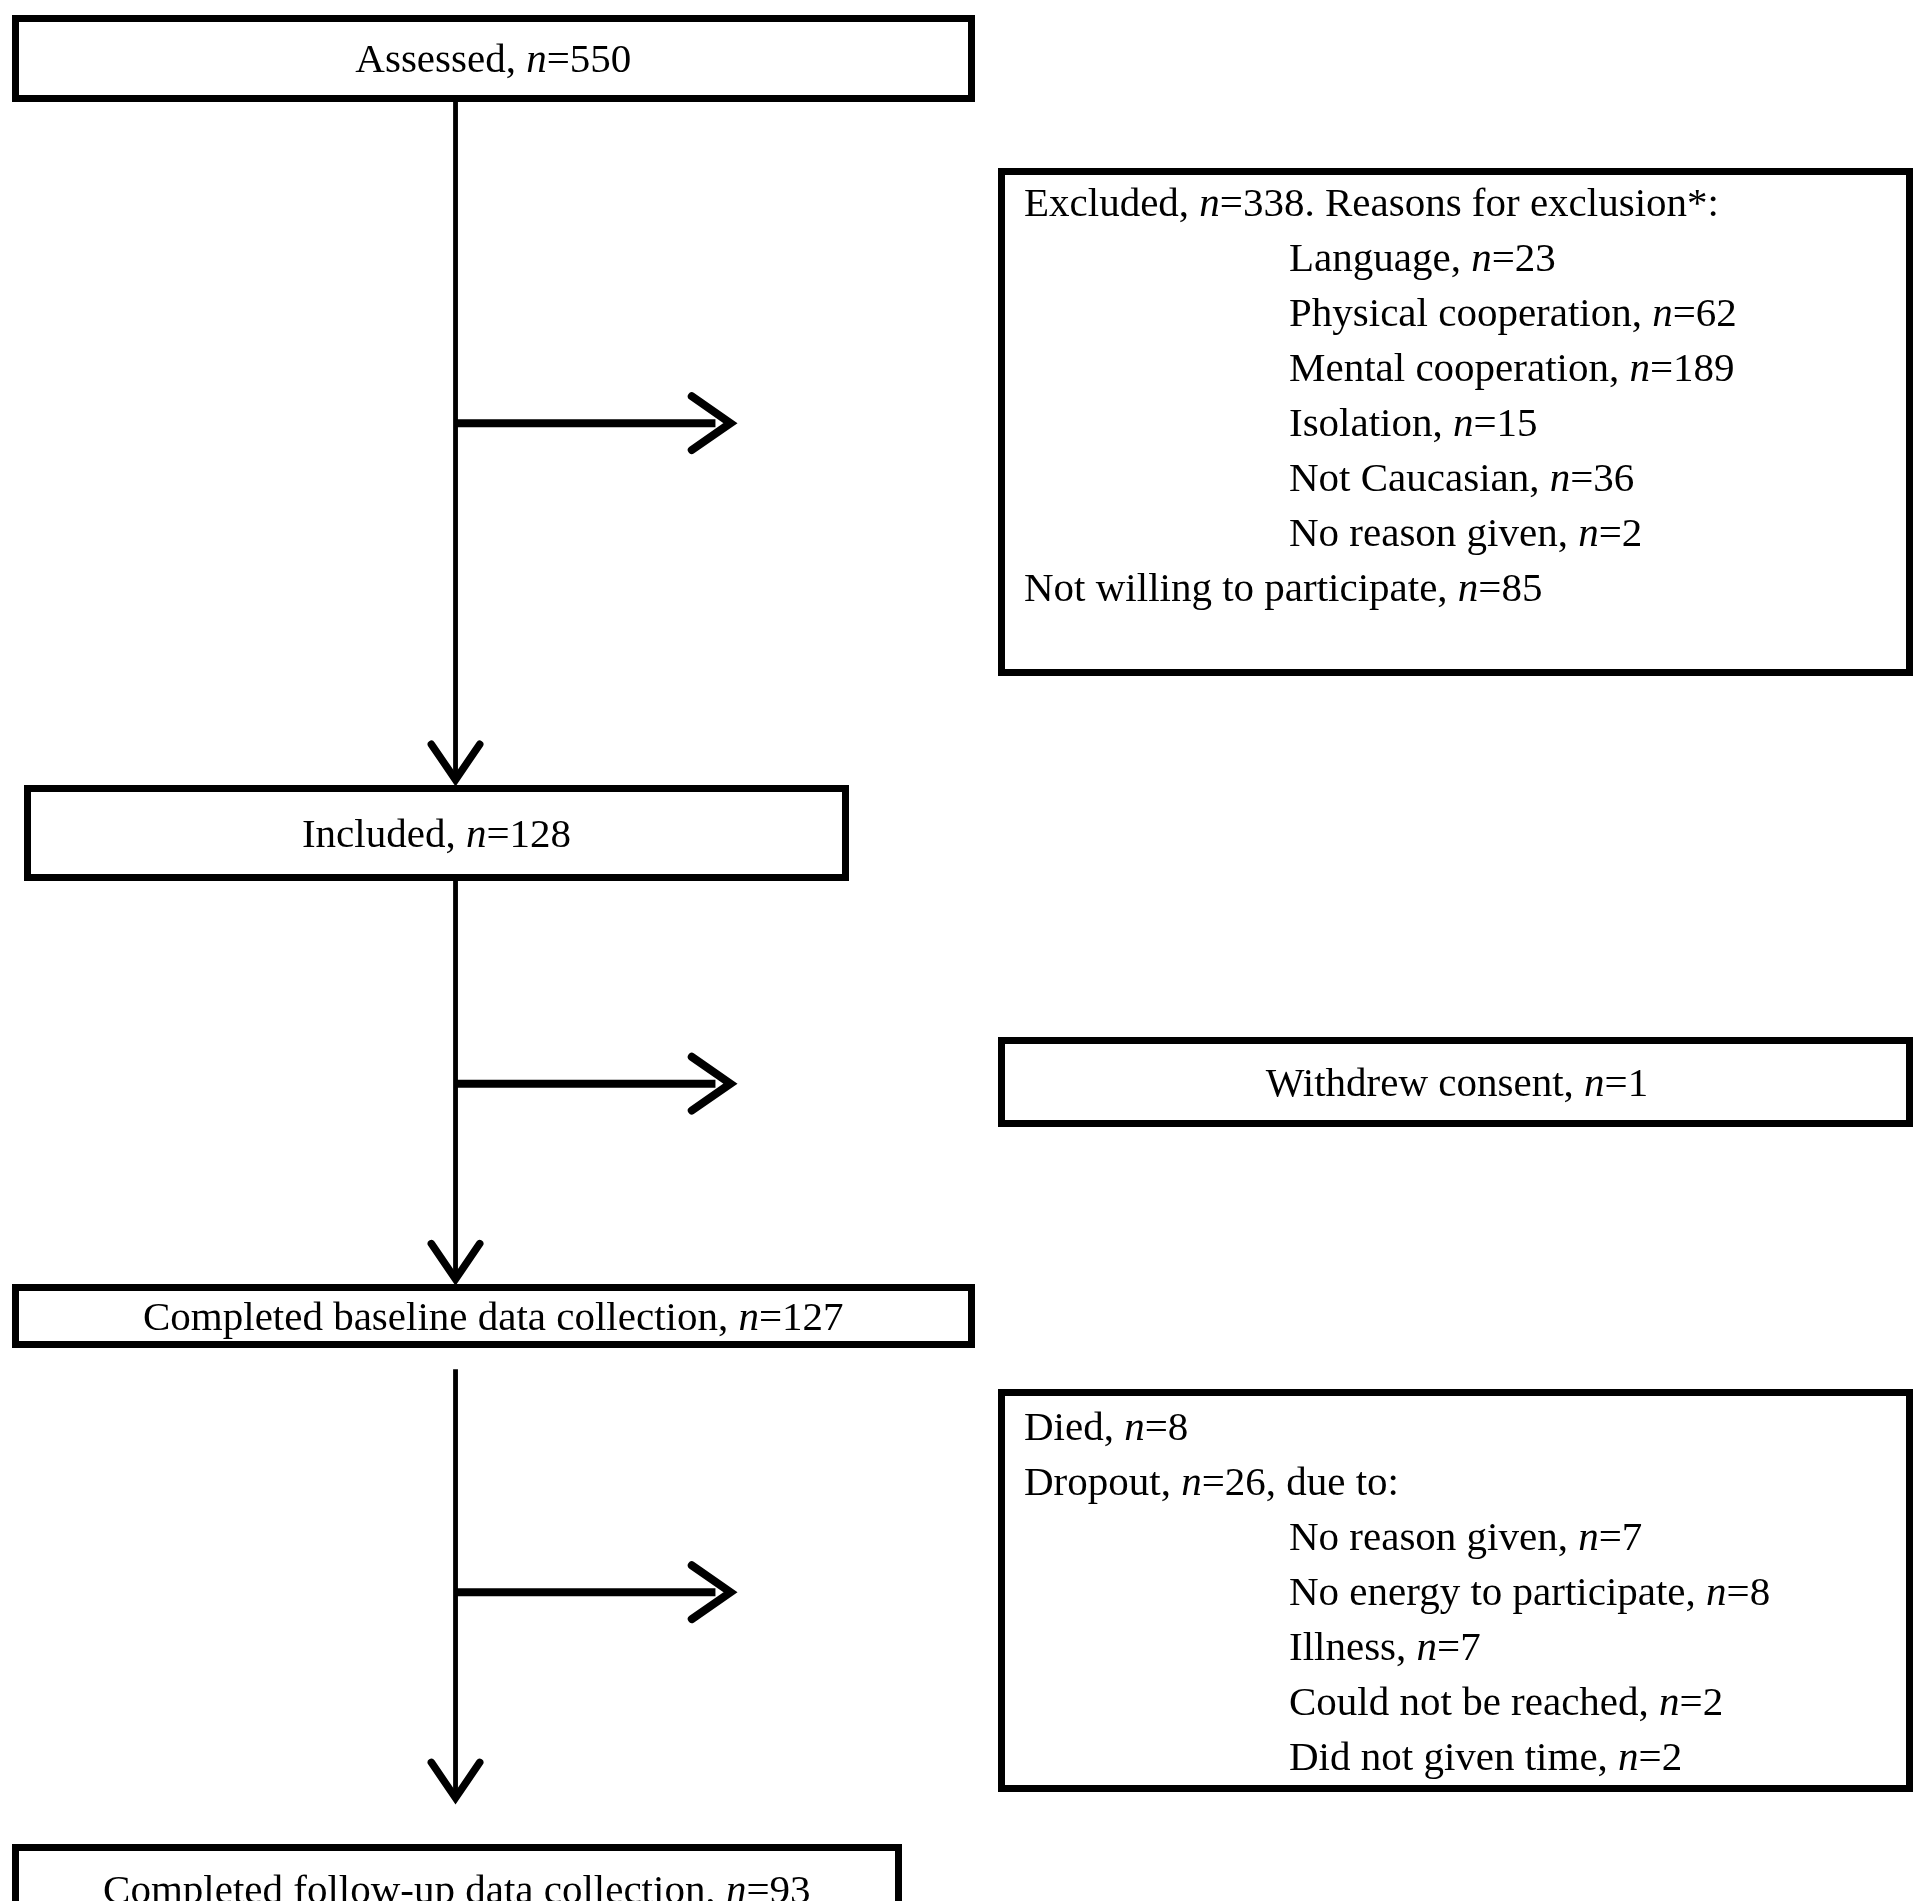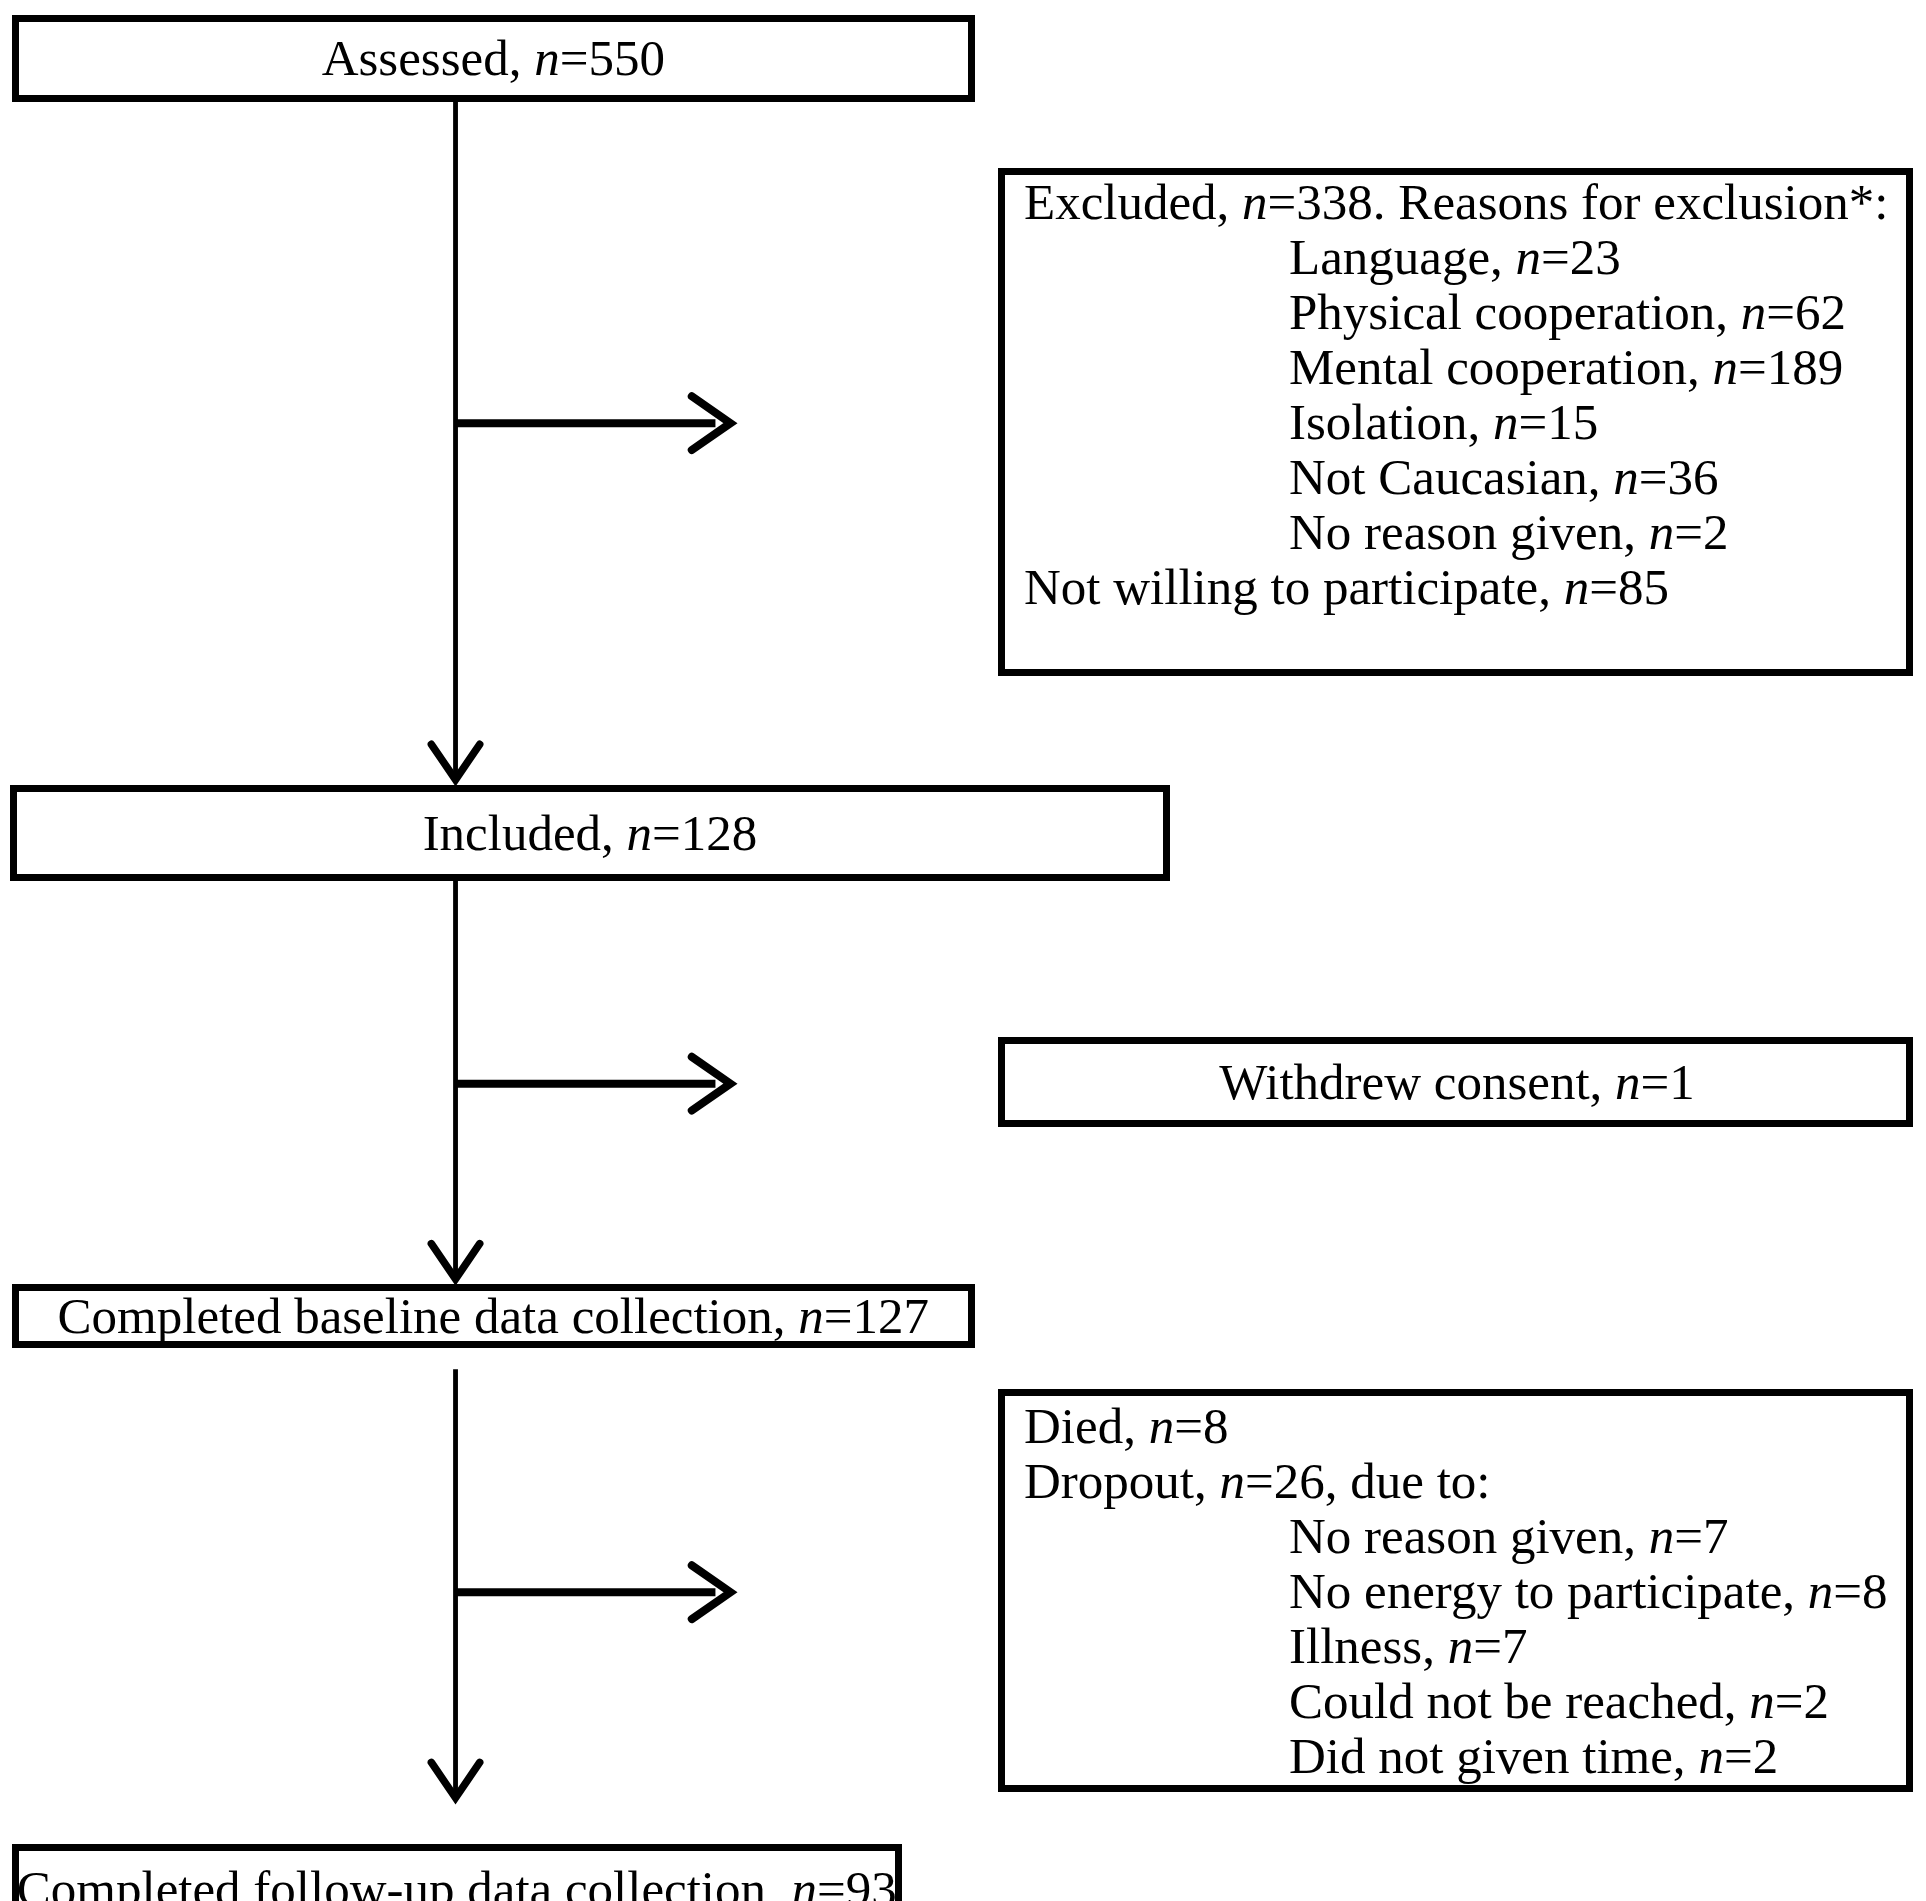--- a/index.html
+++ b/index.html
@@ -6,21 +6,21 @@
     margin: 0;
     padding: 0;
     background: #ffffff;
   }
   .page {
     position: relative;
     width: 1926px;
     height: 1901px;
     background: #ffffff;
     font-family: "Liberation Serif", "DejaVu Serif", serif;
-    font-size: 51px;
+    font-size: 41px;
     color: #000000;
   }
   svg.connectors {
     position: absolute;
     left: 0;
     top: 0;
     width: 1926px;
     height: 1901px;
     z-index: 0;
   }
@@ -50,21 +50,21 @@
   .single-left {
     display: flex;
     align-items: center;
     justify-content: center;
   }
   .it { font-style: italic; }
 
   
   #assessed  { left: 11.8px;   top: 15px;   width: 963px; height: 87px; }
   #excluded  { left: 998px; top: 168px;  width: 915px; height: 508px; padding-top: 0; }
-  #included  { left: 10px;   top: 785px; width: 1160px; height: 96px; }
+  #included  { left: 24px;   top: 785px; width: 825px; height: 96px; }
   #withdrew  { left: 998px; top: 1037px; width: 915px; height: 90px; }
   #baseline  { left: 11.8px;   top: 1284px; width: 963px; height: 64px; }
   #dropout   { left: 998px; top: 1389px; width: 915px; height: 403px; padding-top: 3.2px; }
   #followup  { left: 11.8px;   top: 1844px; width: 890px; height: 90px; }
 </style>
 </head>
 <body>
 
 <div class="page">
 

